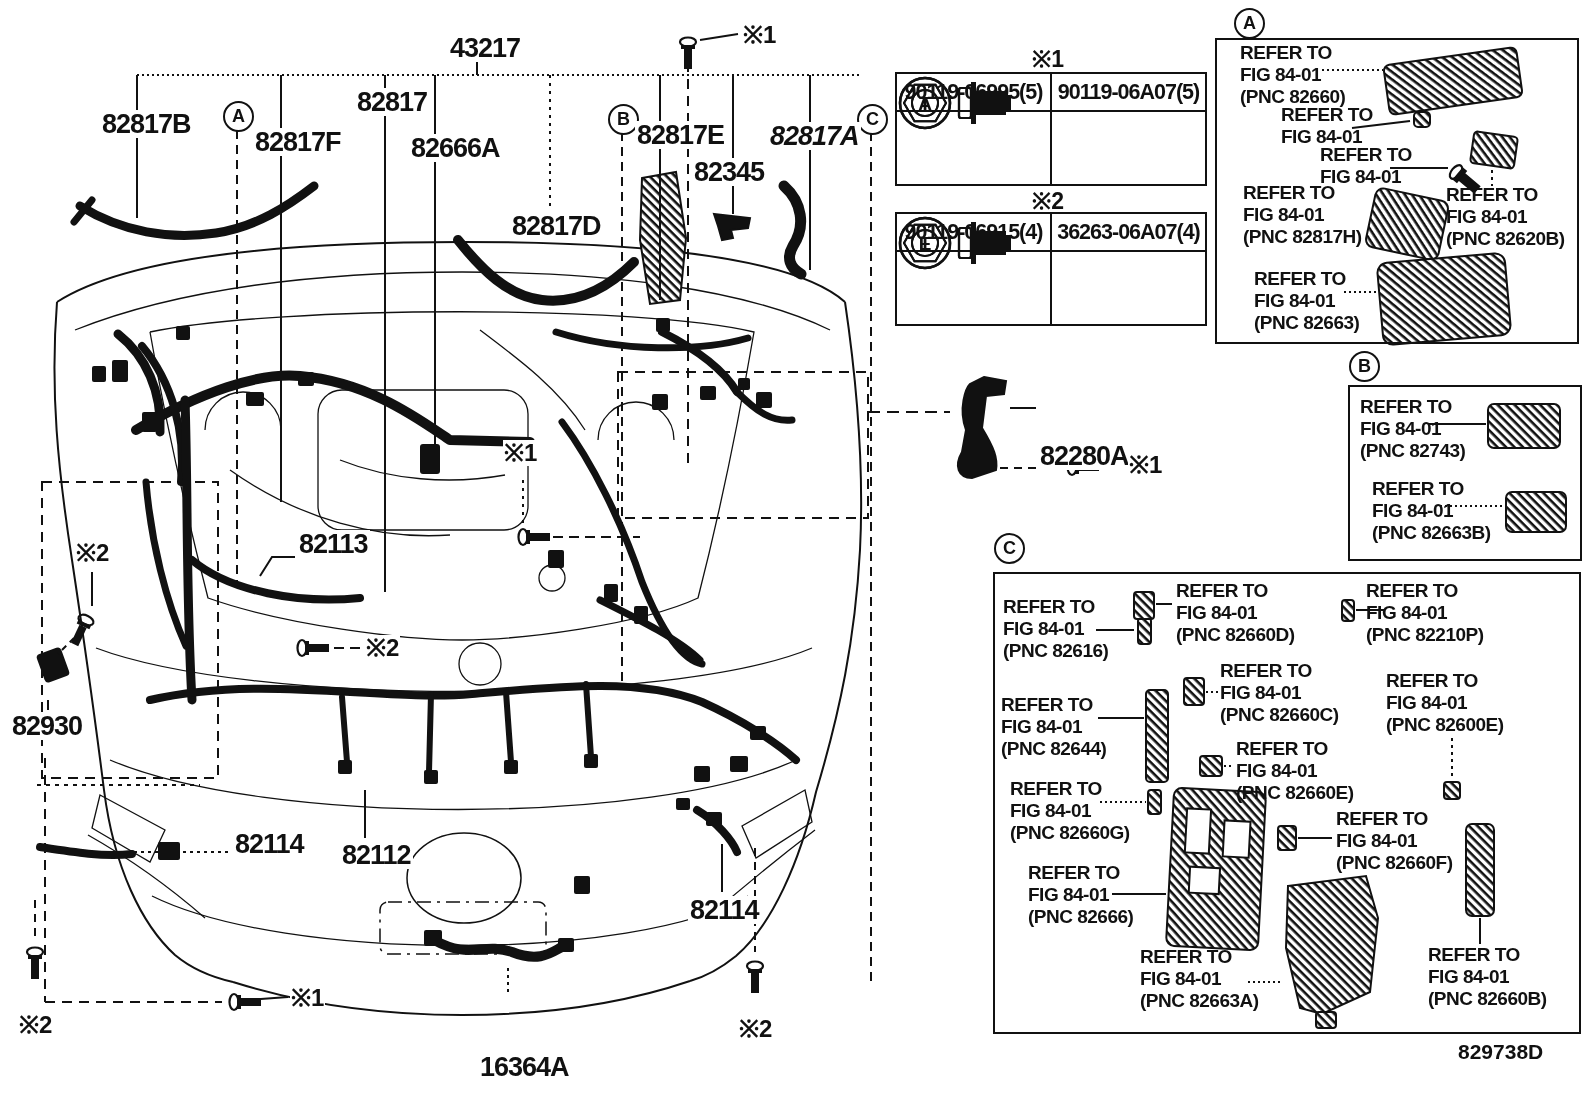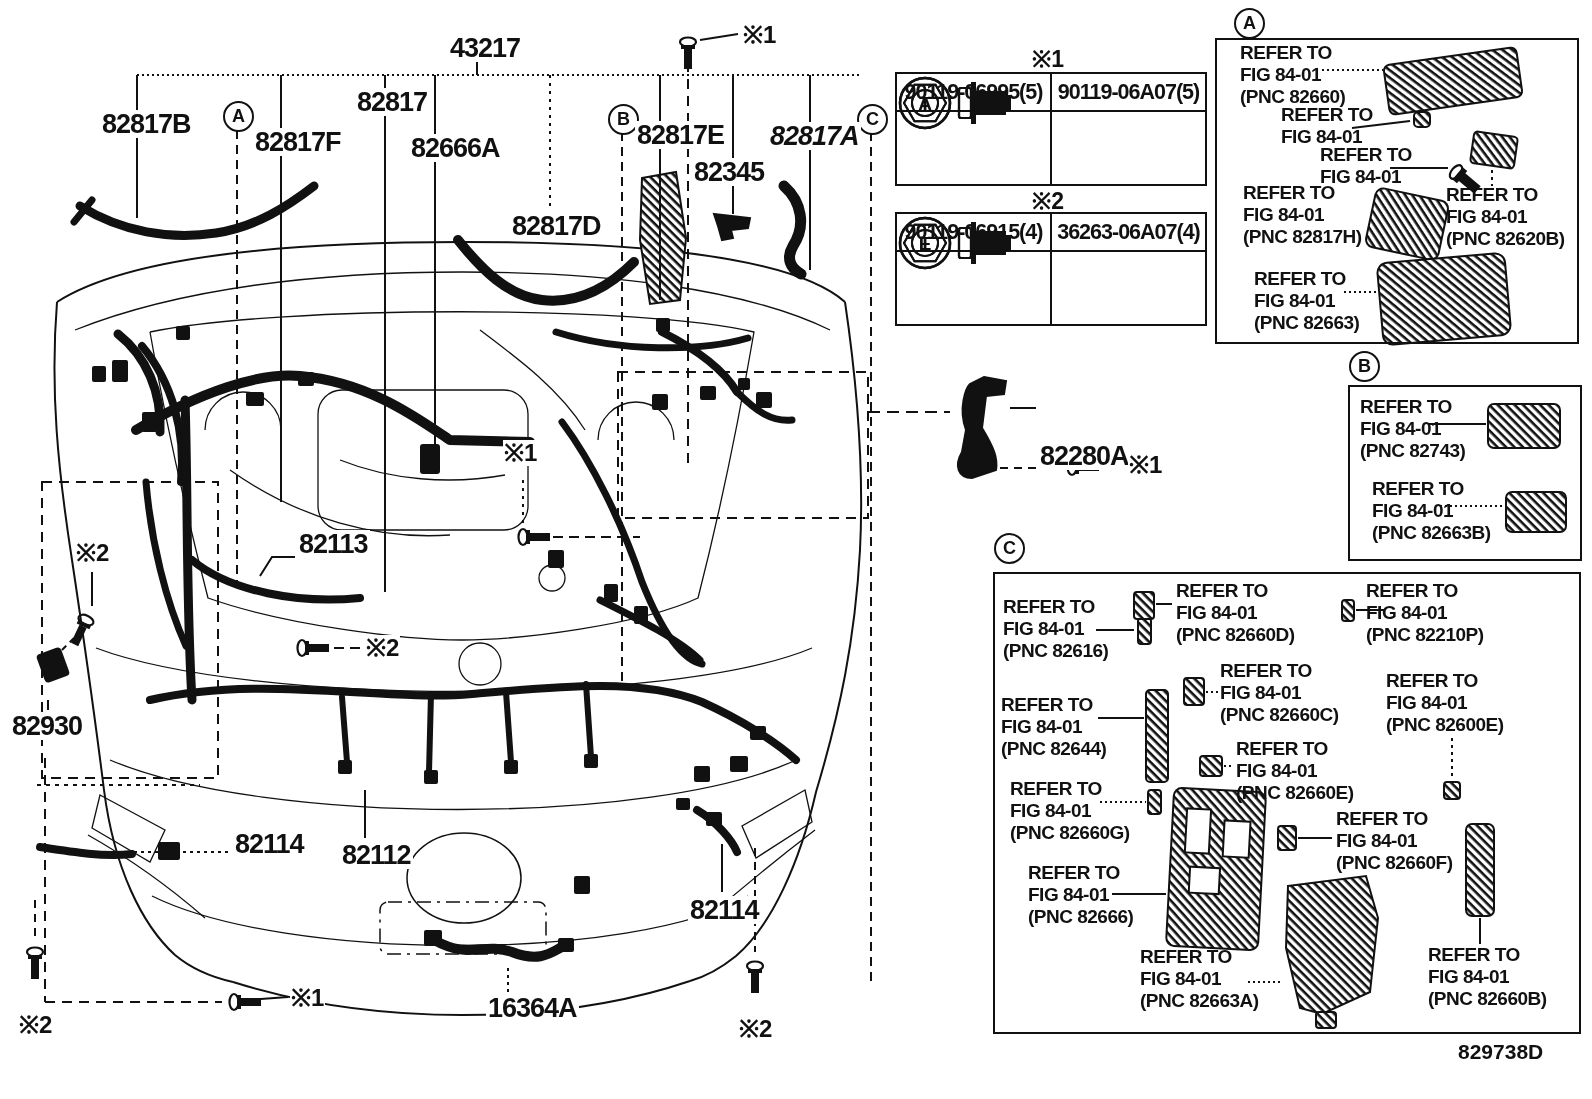--- a/index.html
+++ b/index.html
@@ -277,21 +277,21 @@
 <div class="pl" style="left:409px;top:134px;">82666A</div>
 <div class="pl" style="left:635px;top:121px;">82817E</div>
 <div class="pl" style="left:768px;top:122px;font-style:italic;">82817A</div>
 <div class="pl" style="left:692px;top:158px;">82345</div>
 <div class="pl" style="left:510px;top:212px;">82817D</div>
 <div class="pl" style="left:297px;top:530px;text-align:center;">82113</div>
 <div class="pl" style="left:10px;top:712px;">82930</div>
 <div class="pl" style="left:233px;top:830px;">82114</div>
 <div class="pl" style="left:340px;top:841px;">82112</div>
 <div class="pl" style="left:688px;top:896px;">82114</div>
-<div class="pl" style="left:478px;top:994px;margin-left:8px;">16364A</div>
+<div class="pl" style="left:478px;top:1053px;">16364A</div>
 <div class="pl" style="left:1038px;top:400px;margin-top:42px;">82280A</div>
 
 <div class="star" style="left:742px;top:22px;">※1</div>
 <div class="star" style="left:503px;top:440px;">※1</div>
 <div class="star" style="left:290px;top:985px;">※1</div>
 <div class="star" style="left:1128px;top:452px;">※1</div>
 <div class="star" style="left:75px;top:540px;">※2</div>
 <div class="star" style="left:365px;top:635px;">※2</div>
 <div class="star" style="left:18px;top:1012px;">※2</div>
 <div class="star" style="left:738px;top:1016px;">※2</div>

